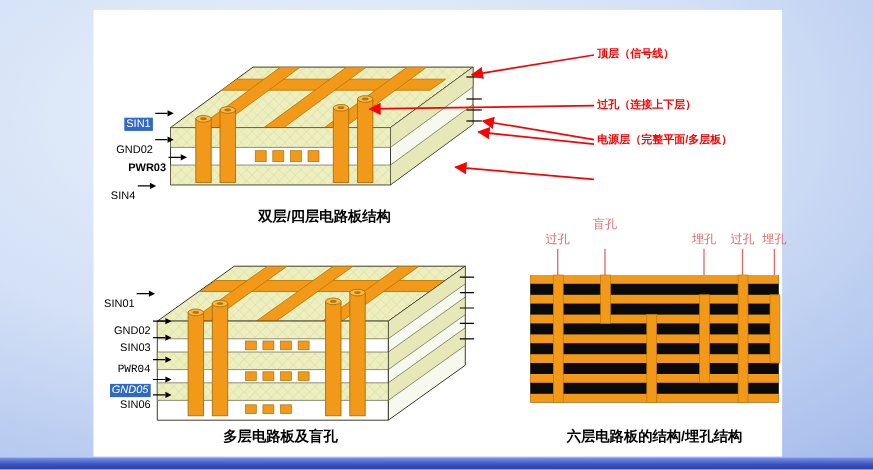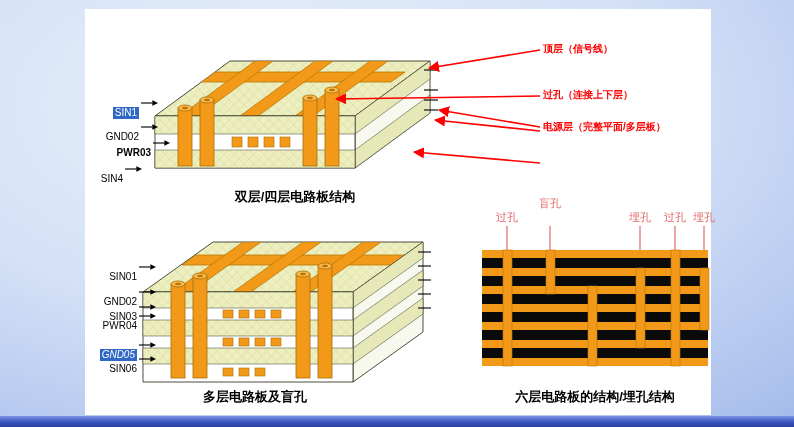--- a/index.html
+++ b/index.html
@@ -191,42 +191,42 @@
       </g>
       <g fill="#b97500">
         <ellipse cx="50" cy="62" rx="3" ry="1.3"></ellipse>
         <ellipse cx="72" cy="54" rx="3" ry="1.3"></ellipse>
         <ellipse cx="175" cy="52" rx="3" ry="1.3"></ellipse>
         <ellipse cx="197" cy="44" rx="3" ry="1.3"></ellipse>
       </g>
     </g>
   </svg>
 
-  <div class="layer-row" style="left:80px;top:260px;width:76px;">
+  <div class="layer-row" style="left:80px;top:260px;width:76px;justify-content:center;">
     <span class="layer-label">SIN01</span>
     <svg class="arrow-icon-svg" viewBox="0 0 18 8">
         <line x1="0" y1="4" x2="12" y2="4" stroke="#000" stroke-width="1.2"></line>
         <path d="M12 1 L18 4 L12 7 z" fill="#000"></path>
       </svg>
   </div>
   <div class="layer-row" style="left:80px;top:285px;width:76px;">
     <span class="layer-label">GND02</span>
     <svg class="arrow-icon-svg" viewBox="0 0 18 8">
         <line x1="0" y1="4" x2="12" y2="4" stroke="#000" stroke-width="1.2"></line>
         <path d="M12 1 L18 4 L12 7 z" fill="#000"></path>
       </svg>
   </div>
   <div class="layer-row" style="left:80px;top:300px;width:76px;">
     <span class="layer-label">SIN03</span>
     <svg class="arrow-icon-svg" viewBox="0 0 18 8">
         <line x1="0" y1="4" x2="12" y2="4" stroke="#000" stroke-width="1.2"></line>
         <path d="M12 1 L18 4 L12 7 z" fill="#000"></path>
       </svg>
   </div>
-  <div class="layer-row" style="left:80px;top:309px;width:76px;">
+  <div class="layer-row" style="left:80px;top:320px;width:76px;font-family:Liberation Mono, monospace;">
     <span class="layer-label">PWR04</span>
     <svg class="arrow-icon-svg" viewBox="0 0 18 8">
         <line x1="0" y1="4" x2="12" y2="4" stroke="#000" stroke-width="1.2"></line>
         <path d="M12 1 L18 4 L12 7 z" fill="#000"></path>
       </svg>
   </div>
   <div class="layer-row" style="left:80px;top:338px;width:76px;font-style:italic;">
     <span class="layer-label hl">GND05</span>
     <svg class="arrow-icon-svg" viewBox="0 0 18 8">
         <line x1="0" y1="4" x2="12" y2="4" stroke="#000" stroke-width="1.2"></line>

